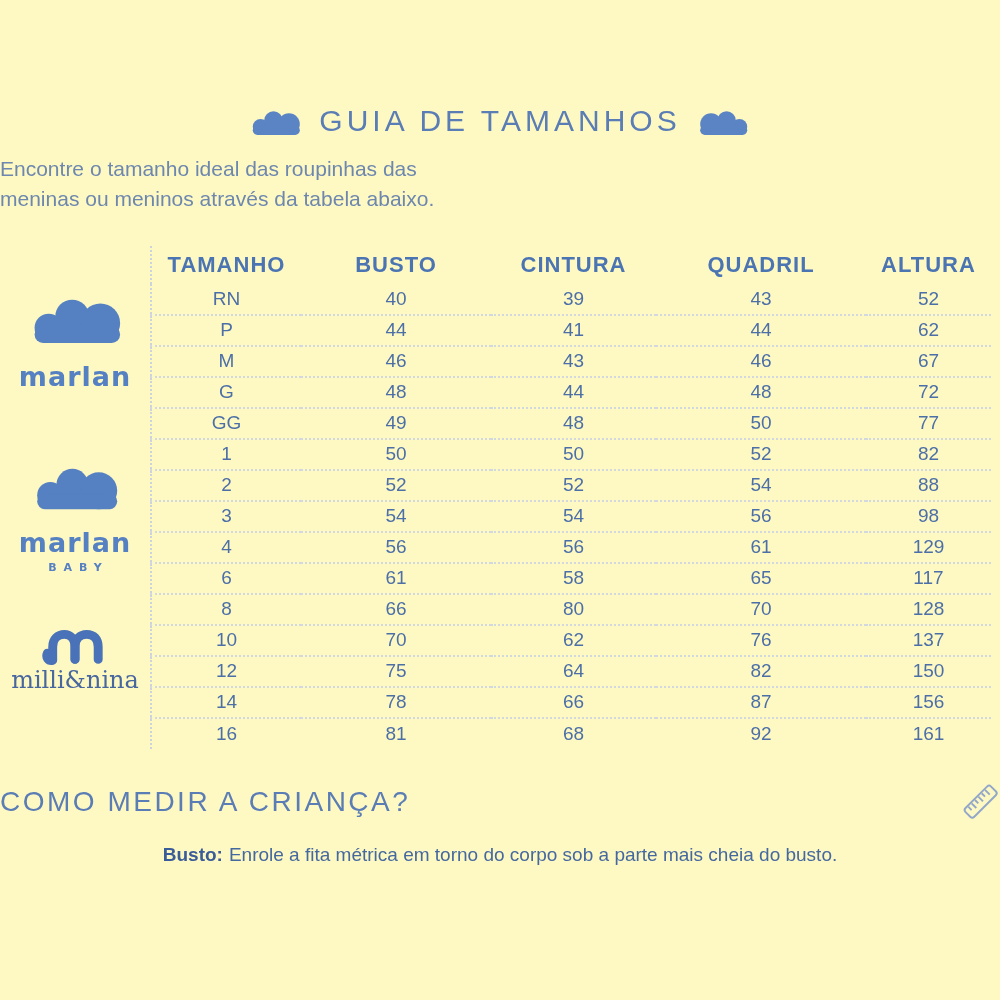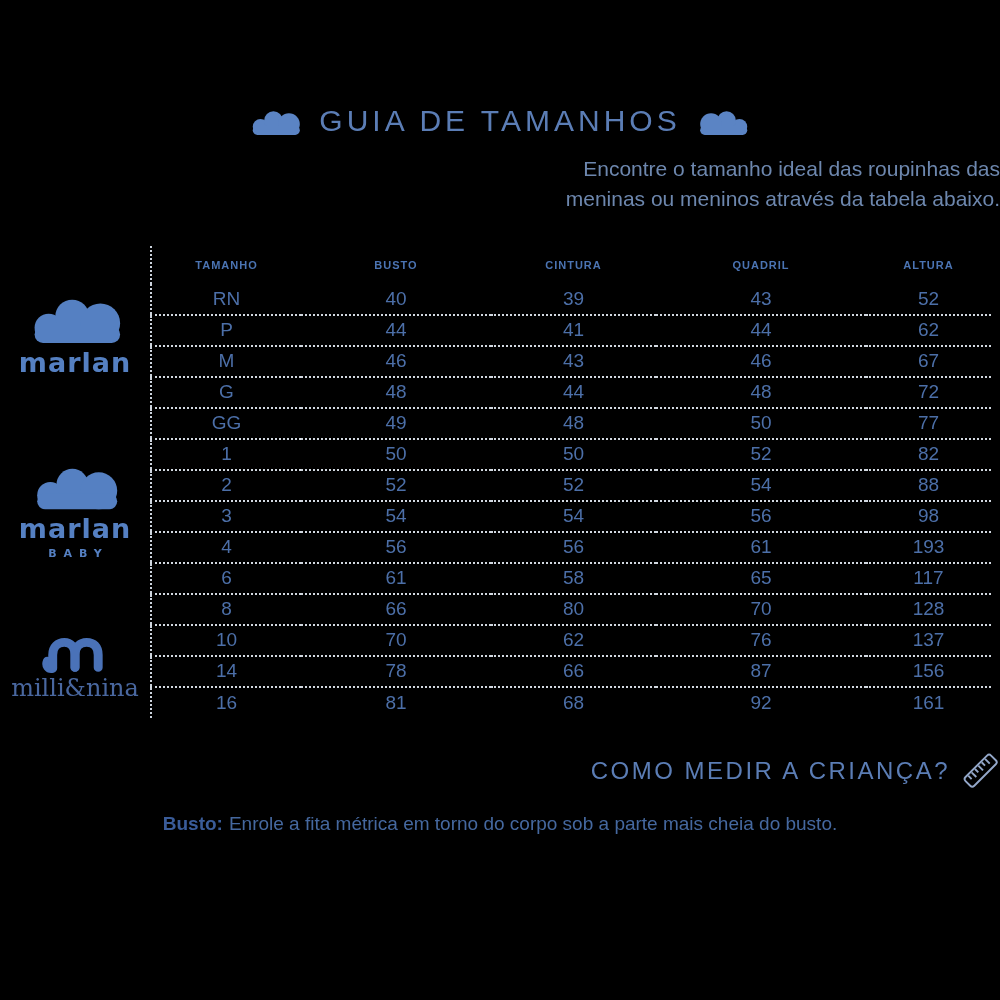--- a/index.html
+++ b/index.html
@@ -1,81 +1,81 @@
 <!DOCTYPE html>
 <html><head>
 <meta charset="utf-8">
 <style>
   * { margin:0; padding:0; box-sizing:border-box; }
   html,body { background:#ffffff; }
   .page {
     position:relative;
     width:1000px; height:1000px;
-    background:#000000;
+    background:#fef9c3;
     font-family:"Liberation Sans", sans-serif;
     overflow:hidden;
   }
   
   .title-row {
     display:flex; justify-content:center; align-items:center;
     gap:18px; padding-top:104px;
   }
   .page-title {
     font-size:30px; font-weight:400; letter-spacing:4px;
     color:#5b7db5;
   }
   .cloud-deco svg { display:block; }
   .cloud-flip { transform:scaleX(-1); }
   .subtitle {
-    margin-top:16px; text-align:right;
+    margin-top:16px; text-align:left;
     font-size:21px; color:#6d87ae; line-height:1.42;
   }
   
   .content { display:flex; margin-top:32px; }
   .logo-col { position:relative; width:150px; flex:0 0 150px; }
   .brand { position:absolute; left:0; width:150px; text-align:center; }
   .brand-marlan       { top:44px; }
   .brand-marlan-baby  { top:214px; }
-  .brand-milli        { top:388px; }
+  .brand-milli        { top:380px; }
   .brand .cloud svg { display:block; margin:0 auto; }
   .brand-word {
     font-family:"DejaVu Sans", sans-serif;
     font-weight:700; font-size:27px; color:#5580c2;
-    letter-spacing:1px; margin-top:2px;
+    letter-spacing:1px; margin-top:16px;
   }
   .baby-label {
     font-family:"DejaVu Sans", sans-serif;
     font-weight:700; font-size:11px; color:#5580c2;
     letter-spacing:7px; margin-top:3px; padding-left:7px;
   }
   .milli-word {
     font-family:"DejaVu Serif", serif;
     font-size:24px; color:#49679f; margin-top:0px;
   }
   .m-mark svg { display:block; margin:0 auto; }
   
   .size-table {
     width:840px; border-collapse:collapse; table-layout:fixed;
     border-left:2px dotted #ccd3dd;
   }
   .size-table th {
-    height:38px; font-size:11px; font-weight:700;
+    height:38px; font-size:22px; font-weight:700;
     color:#4b74b3; letter-spacing:1px; 
     vertical-align:middle;
   }
   .size-table td {
     height:31px; font-size:19px; color:#4c6fa8;
     text-align:center; vertical-align:middle;
   }
   .size-table tbody tr + tr td { border-top:2px dotted #d2d8e0; }
   
   .how-heading {
     margin-top:34px;
-    display:flex; justify-content:flex-end; align-items:center; gap:12px;
-    font-size:24px; letter-spacing:2.5px; color:#5b7db5;
+    display:flex; justify-content:space-between; align-items:center; gap:12px;
+    font-size:28px; letter-spacing:2.5px; color:#5b7db5;
   }
   .ruler svg { display:block; }
   .instructions {
     margin-top:18px; text-align:center;
     font-size:19px; color:#45689f; line-height:1.72;
   }
   .instructions b { color:#3a5c99; font-weight:700; margin-right:6px; }
 </style>
 </head>
 <body>
@@ -221,21 +221,21 @@
             <td>54</td>
             <td>54</td>
             <td>56</td>
             <td>98</td>
           </tr>
           <tr>
             <td>4</td>
             <td>56</td>
             <td>56</td>
             <td>61</td>
-            <td>193</td>
+            <td>129</td>
           </tr>
           <tr>
             <td>6</td>
             <td>61</td>
             <td>58</td>
             <td>65</td>
             <td>117</td>
           </tr>
           <tr>
             <td>8</td>
@@ -243,20 +243,27 @@
             <td>80</td>
             <td>70</td>
             <td>128</td>
           </tr>
           <tr>
             <td>10</td>
             <td>70</td>
             <td>62</td>
             <td>76</td>
             <td>137</td>
+          </tr>
+          <tr>
+            <td>12</td>
+            <td>75</td>
+            <td>64</td>
+            <td>82</td>
+            <td>150</td>
           </tr>
           <tr>
             <td>14</td>
             <td>78</td>
             <td>66</td>
             <td>87</td>
             <td>156</td>
           </tr>
           <tr>
             <td>16</td>

